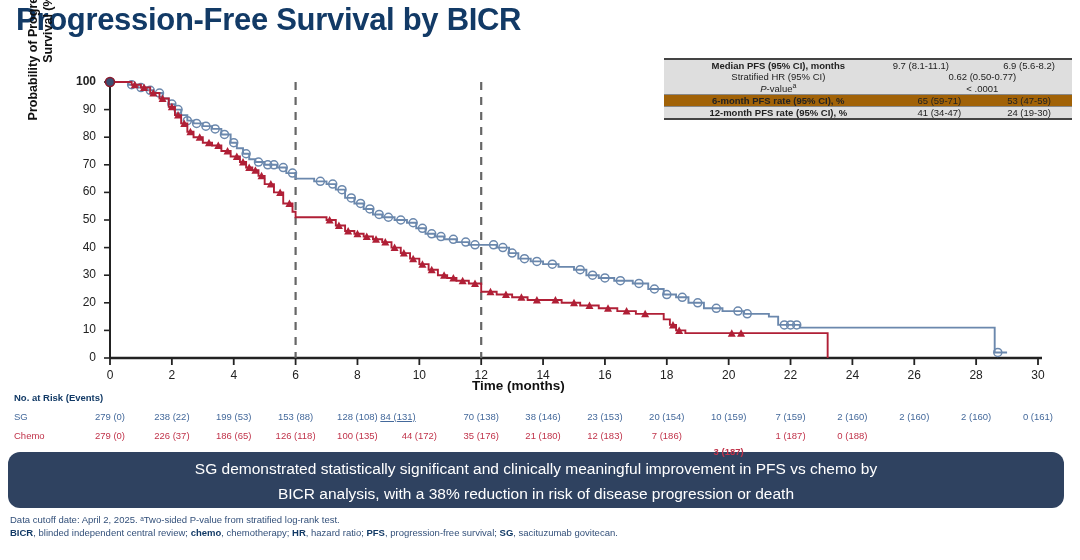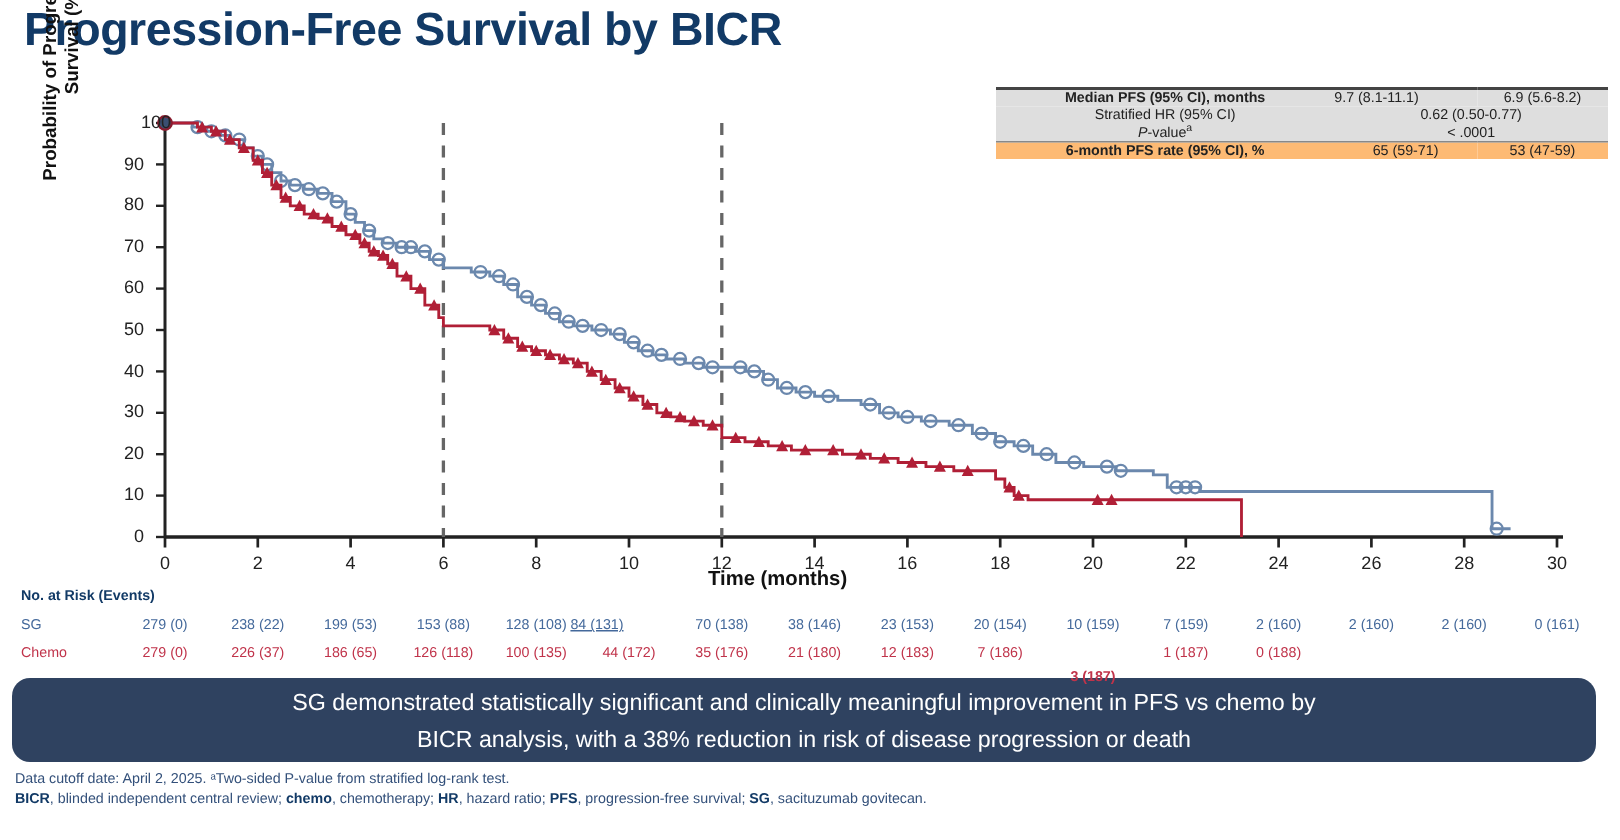--- a/index.html
+++ b/index.html
@@ -20,21 +20,21 @@
   #stats-table{
     position:absolute;left:664px;top:58px;width:408px;
     border-collapse:collapse;
     font-size:9.5px;
   }
   #stats-table td,#stats-table th{padding:0;}
   .hdr-blank{width:176px;background:#ffffff;}
   .hdr-sg{background:#3d5c85;color:#ffffff;font-weight:bold;text-align:center;padding:4px 2px;font-size:10px;border-right:1px solid #ffffff;}
   .hdr-chemo{background:#9b1b30;color:#ffffff;font-weight:bold;text-align:center;padding:4px 2px;font-size:10px;}
   .row-grey td{background:#dedede;}
-  .row-white td{background:#fdba74;}
+  .row-white td{background:#a16207;}
   .rowlabel{text-align:center;padding:4px 6px;color:#222;}
   .rowlabel.b{font-weight:bold;}
   .val{text-align:center;padding:4px 4px;color:#222;}
   .val.left{text-align:left;padding-left:8px;}
   .val.span{text-align:center;}
   .tbl-topline td{border-top:2px solid #444;}
   .tbl-midline td{border-top:1px solid #888;}
   .tbl-botline td{border-bottom:2px solid #444;}
   sup.fn{font-size:7px;vertical-align:super;}
   .pital{font-style:italic;}
@@ -87,20 +87,25 @@
     <td class="val span" colspan="2">0.62 (0.50-0.77)</td>
   </tr>
   <tr class="row-grey">
     <td class="rowlabel"><span class="pital">P</span>-value<sup class="fn">a</sup></td>
     <td class="val span" colspan="2">&lt; .0001</td>
   </tr>
   <tr class="row-white tbl-midline">
     <td class="rowlabel b">6-month PFS rate (95% CI), %</td>
     <td class="val">65 (59-71)</td>
     <td class="val">53 (47-59)</td>
+  </tr>
+  <tr class="row-grey tbl-midline tbl-botline">
+    <td class="rowlabel b">12-month PFS rate (95% CI), %</td>
+    <td class="val">41 (34-47)</td>
+    <td class="val">24 (19-30)</td>
   </tr>
 </tbody>
   </table>
 
 <div id="ylabel">Probability of Progression-Free Survival (%)</div>
 <div id="plot-area">
   <svg id="km-svg" width="1080" height="330">
       <line x1="110" y1="22" x2="110" y2="302" stroke="#222" stroke-width="2"></line>
       <line x1="110" y1="302" x2="1042" y2="302" stroke="#222" stroke-width="2.4"></line>
       <line x1="104" y1="302" x2="110" y2="302" stroke="#222" stroke-width="1.6"></line>
@@ -261,21 +266,21 @@
 <div class="ytick" style="left: 66px; top: 350px;">0</div>
 <div class="ytick" style="left: 66px; top: 322.4px;">10</div>
 <div class="ytick" style="left: 66px; top: 294.8px;">20</div>
 <div class="ytick" style="left: 66px; top: 267.2px;">30</div>
 <div class="ytick" style="left: 66px; top: 239.6px;">40</div>
 <div class="ytick" style="left: 66px; top: 212px;">50</div>
 <div class="ytick" style="left: 66px; top: 184.4px;">60</div>
 <div class="ytick" style="left: 66px; top: 156.8px;">70</div>
 <div class="ytick" style="left: 66px; top: 129.2px;">80</div>
 <div class="ytick" style="left: 66px; top: 101.6px;">90</div>
-<div class="ytick" style="left: 84px; top: 74px;">100</div>
+<div class="ytick" style="left: 66px; top: 74px; font-weight: bold;">100</div>
 <div class="xtick" style="left: 98px; top: 368px;">0</div>
 <div class="xtick" style="left: 159.867px; top: 368px;">2</div>
 <div class="xtick" style="left: 221.733px; top: 368px;">4</div>
 <div class="xtick" style="left: 283.6px; top: 368px;">6</div>
 <div class="xtick" style="left: 345.467px; top: 368px;">8</div>
 <div class="xtick" style="left: 407.333px; top: 368px;">10</div>
 <div class="xtick" style="left: 469.2px; top: 368px;">12</div>
 <div class="xtick" style="left: 531.067px; top: 368px;">14</div>
 <div class="xtick" style="left: 592.933px; top: 368px;">16</div>
 <div class="xtick" style="left: 654.8px; top: 368px;">18</div>

